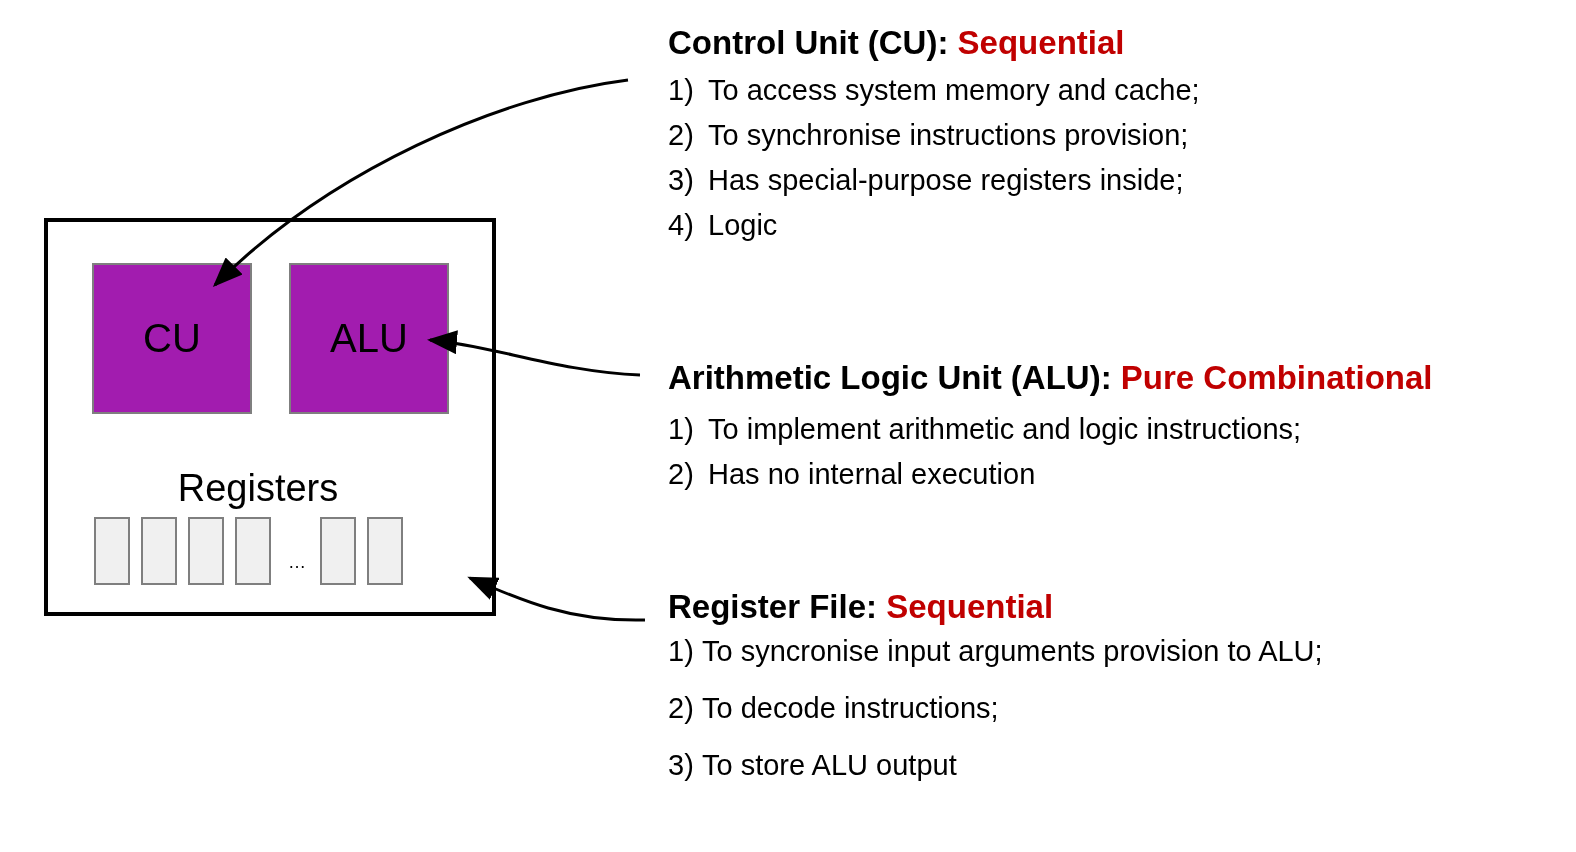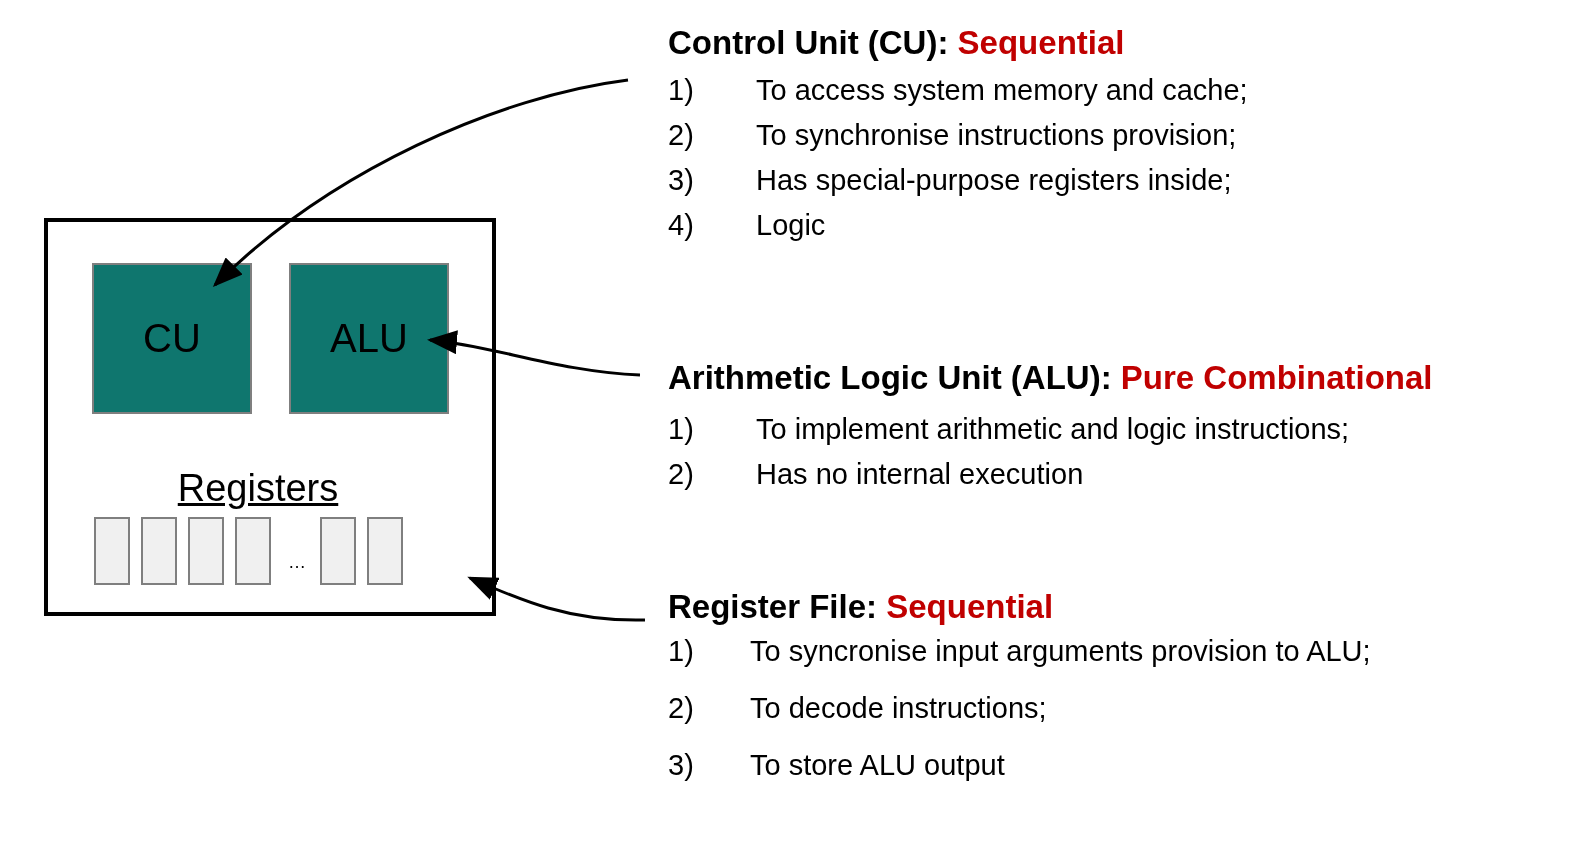--- a/index.html
+++ b/index.html
@@ -28,21 +28,21 @@
     left: 44px;
     top: 218px;
     width: 452px;
     height: 398px;
     border: 4px solid #000;
     box-sizing: border-box;
     background: #ffffff;
   }
   .unit-box {
     position: absolute;
-    background: #0f766e;
+    background: #a21caf;
     border: 2px solid #7f7f7f;
     box-sizing: border-box;
     display: flex;
     align-items: center;
     justify-content: center;
     font-size: 40px;
     color: #000;
   }
   .unit-cu {
     left: 44px;
@@ -58,21 +58,20 @@
     justify-content: center;
   }
   .registers-label {
     position: absolute;
     left: 0;
     top: 245px;
     width: 420px;
     text-align: center;
     font-size: 38px;
     color: #000;
-    text-decoration: underline;
   }
   .reg-row {
     position: absolute;
     left: 46px;
     top: 295px;
     display: flex;
     align-items: center;
   }
   .reg-cell {
     width: 36px;
@@ -134,21 +133,20 @@
     width: 40px;
     flex: 0 0 auto;
   }
   .item-num-tight {
     width: 34px;
     flex: 0 0 auto;
   }
   .item-text {
     flex: 1 1 auto;
     white-space: nowrap;
-    margin-left: 48px;
   }
   .block-cu .item { margin-bottom: 16px; }
   .block-alu .heading { margin-bottom: 18px; margin-top: 11px; }
   .block-rf .heading { margin-bottom: 11px; }
   .block-rf .item { margin-bottom: 28px; }
 </style>
 </head>
 <body>
 
 <div id="stage">

